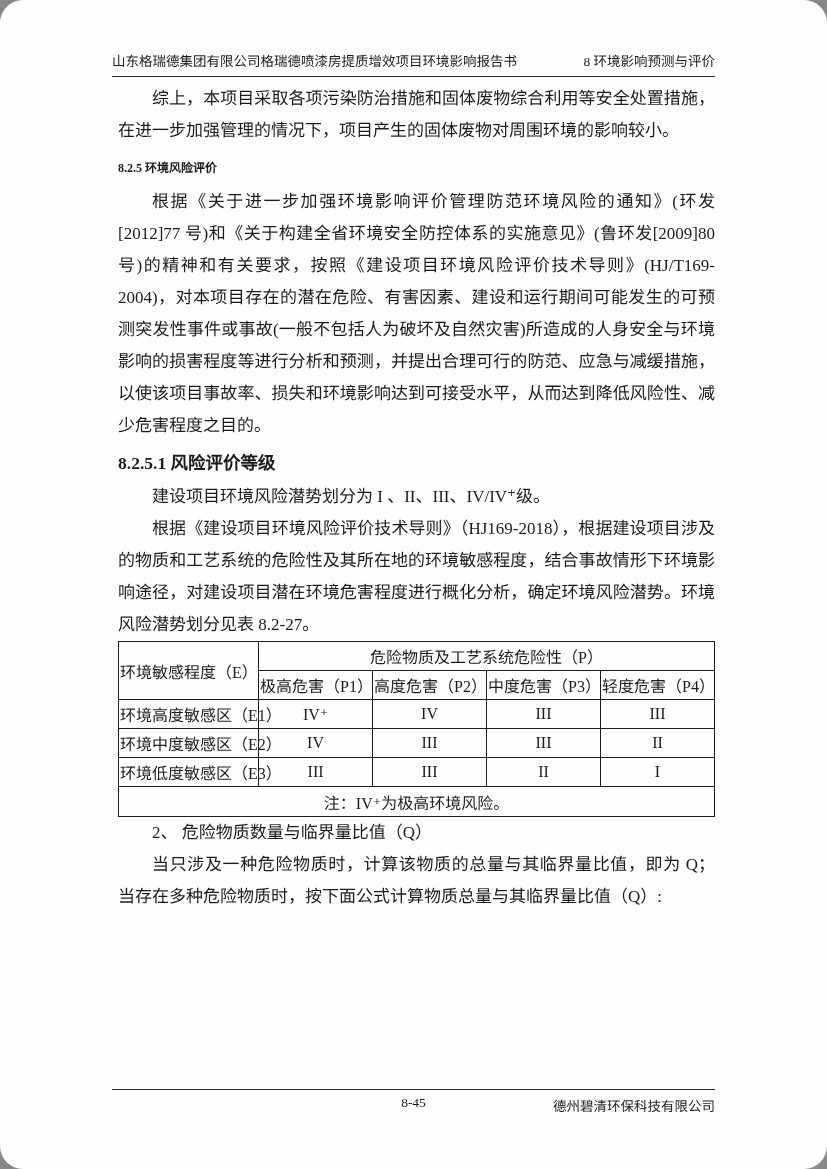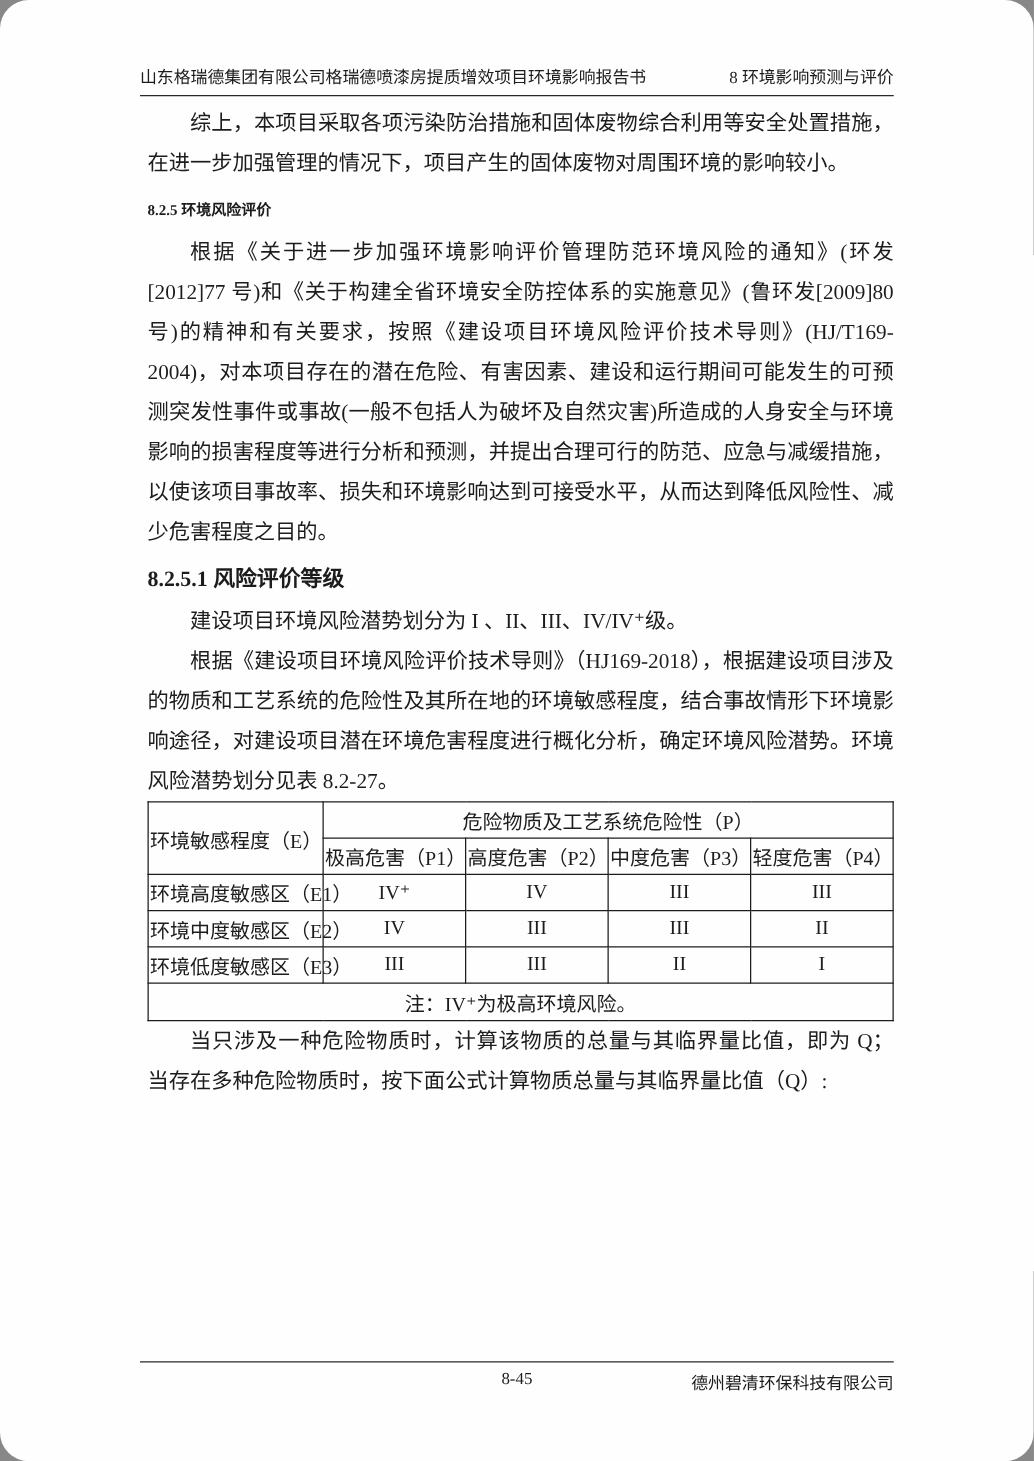--- a/index.html
+++ b/index.html
@@ -163,20 +163,21 @@
           <td>III</td>
           <td>II</td>
           <td>I</td>
         </tr>
         <tr>
           <td colspan="5" class="note-cell">注：IV⁺为极高环境风险。</td>
         </tr>
       </tbody>
     </table>
 
+    <p class="body">2、 危险物质数量与临界量比值（Q）</p>
 
     <p class="body">当只涉及一种危险物质时，计算该物质的总量与其临界量比值，即为 Q； 当存在多种危险物质时，按下面公式计算物质总量与其临界量比值（Q）:</p>
 
   </div>
 
   <div class="page-footer">
     <span class="pageno">8-45</span>
     <span class="company">德州碧清环保科技有限公司</span>
   </div>
 

